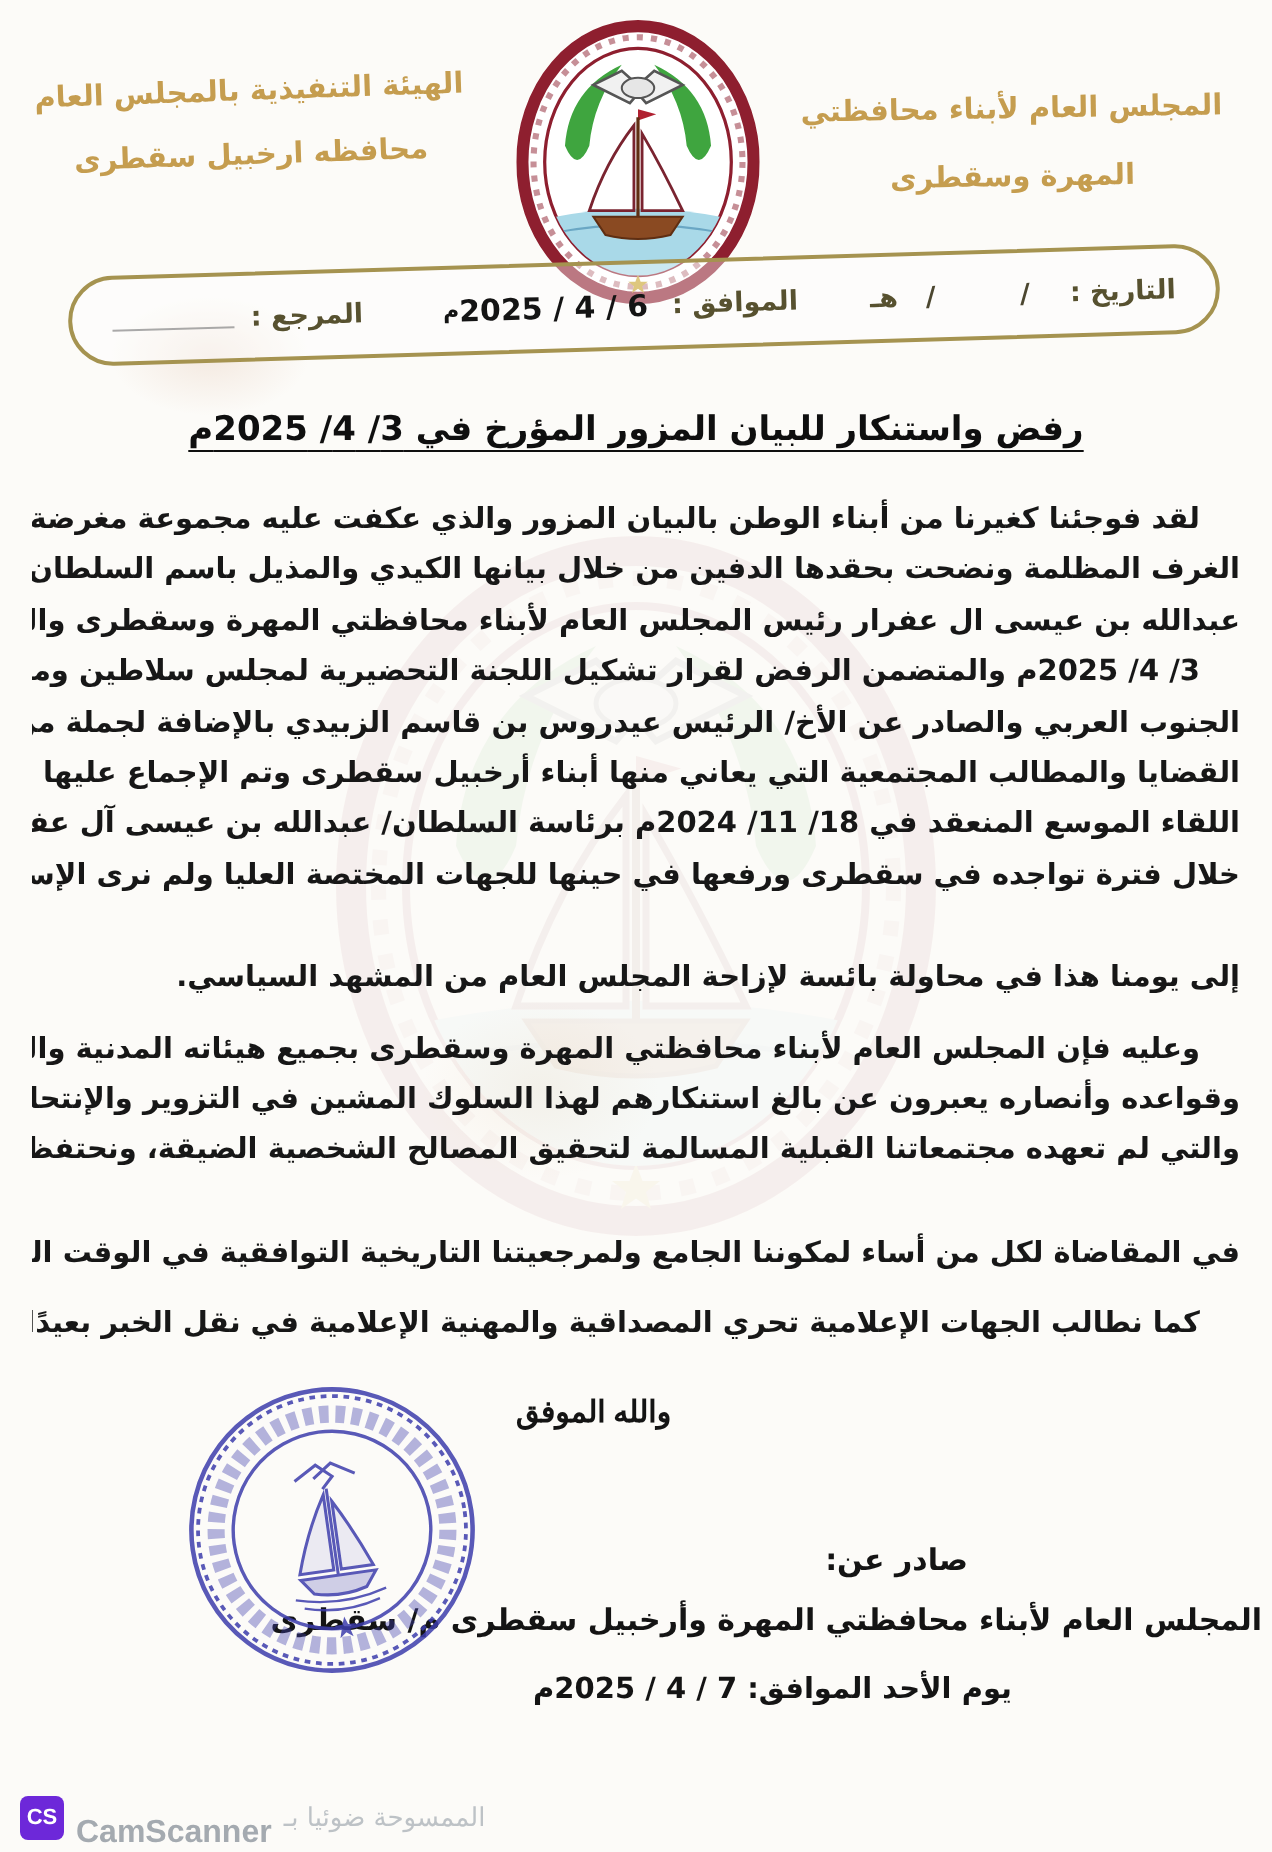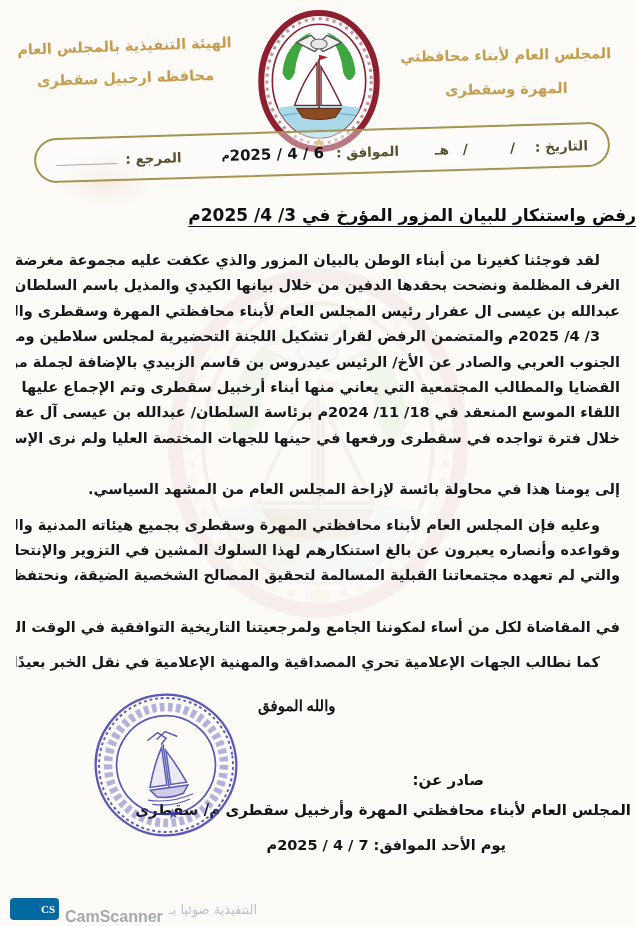--- a/index.html
+++ b/index.html
@@ -24,21 +24,21 @@
   .date-bar .lbl{white-space:nowrap;}
   .date-bar .slashes{margin-right:18px;letter-spacing:2px;color:#4c4730;}
   .date-bar .hijri{margin-right:14px;}
   .date-bar .greg-lbl{margin-right:36px;}
   .date-bar .greg-val{margin-right:12px;color:#141414;font-size:15px;direction:rtl;}
   .date-bar .suffix{font-size:11px;vertical-align:6px;color:#141414;}
   .date-bar .ref-lbl{margin-right:40px;}
   .date-bar .ref-line{flex:1;margin-right:8px;border-bottom:1.6px solid #8d8d8d;height:1px;transform:translateY(4px);opacity:.75;}
   
   .doc-title{
-    position:absolute;top:205px;left:0;right:0;text-align:right;direction:rtl;
+    position:absolute;top:205px;left:0;right:0;text-align:center;direction:rtl;
     font-size:17px;font-weight:bold;color:#0f0f0f;text-decoration:underline;
     text-underline-offset:5px;white-space:nowrap;
   }
   
   .body-text{position:absolute;top:248px;right:16px;left:16px;direction:rtl;color:#171717;font-weight:bold;font-size:14.5px;}
   .para{margin:0 0 10px 0;}
   .line{
     line-height:25.4px;white-space:nowrap;overflow:hidden;
     text-align:justify;text-align-last:justify;
   }
@@ -53,24 +53,23 @@
   .stamp-box{position:absolute;left:90px;top:686px;width:152px;height:158px;opacity:.85;transform:rotate(-8deg);z-index:5;}
   .stamp-box svg{width:100%;height:100%;}
   .emblem-ghost{position:absolute;left:168px;top:268px;width:300px;height:350px;opacity:.05;pointer-events:none;}
   .emblem-ghost svg{width:100%;height:100%;}
   .smudge{position:absolute;pointer-events:none;}
   .smudge.s1{left:55px;top:148px;width:100px;height:60px;background:radial-gradient(ellipse at center,rgba(214,170,140,.22),rgba(214,170,140,0) 70%);}
   .smudge.s2{left:210px;top:500px;width:120px;height:90px;background:radial-gradient(ellipse at center,rgba(224,190,150,.14),rgba(224,190,150,0) 70%);}
   
   .cam{position:absolute;left:10px;top:892px;display:flex;align-items:center;gap:6px;direction:ltr;}
   .cam-badge{
-    width:22px;height:22px;border-radius:4px;background:#0369a1;color:#ffffff;
+    width:22px;height:22px;border-radius:4px;background:#6d28d9;color:#ffffff;
     font-size:11px;font-weight:bold;display:flex;align-items:center;justify-content:center;
-    font-family:Liberation Serif, serif;
-    padding-left:27px;
+    font-family:Liberation Sans, sans-serif;
   }
   .cam-brand{color:#a4aab0;font-size:16px;font-weight:bold;font-family:"Liberation Sans",sans-serif;margin-top:16px;}
   .cam-ar{color:#bdc2c6;font-size:13px;direction:rtl;}
 </style>
 </head>
 <body>
 
 <svg width="0" height="0" style="position:absolute" aria-hidden="true">
   <defs>
     <clipPath id="clipInner">
@@ -189,16 +188,16 @@
       </svg>
   </div>
 
   <div class="issued-label">صادر عن:</div>
   <div class="issuer-name">المجلس العام لأبناء محافظتي المهرة وأرخبيل سقطرى م/ سقطرى</div>
   <div class="issue-date">يوم الأحد الموافق:  7 / 4 / 2025م</div>
 
   <div class="cam">
     <div class="cam-badge">CS</div>
     <div class="cam-brand">CamScanner</div>
-    <div class="cam-ar">التنفيذية ضوئيا بـ</div>
+    <div class="cam-ar">الممسوحة ضوئيا بـ</div>
   </div>
 
 </div>
 
 </body></html>

